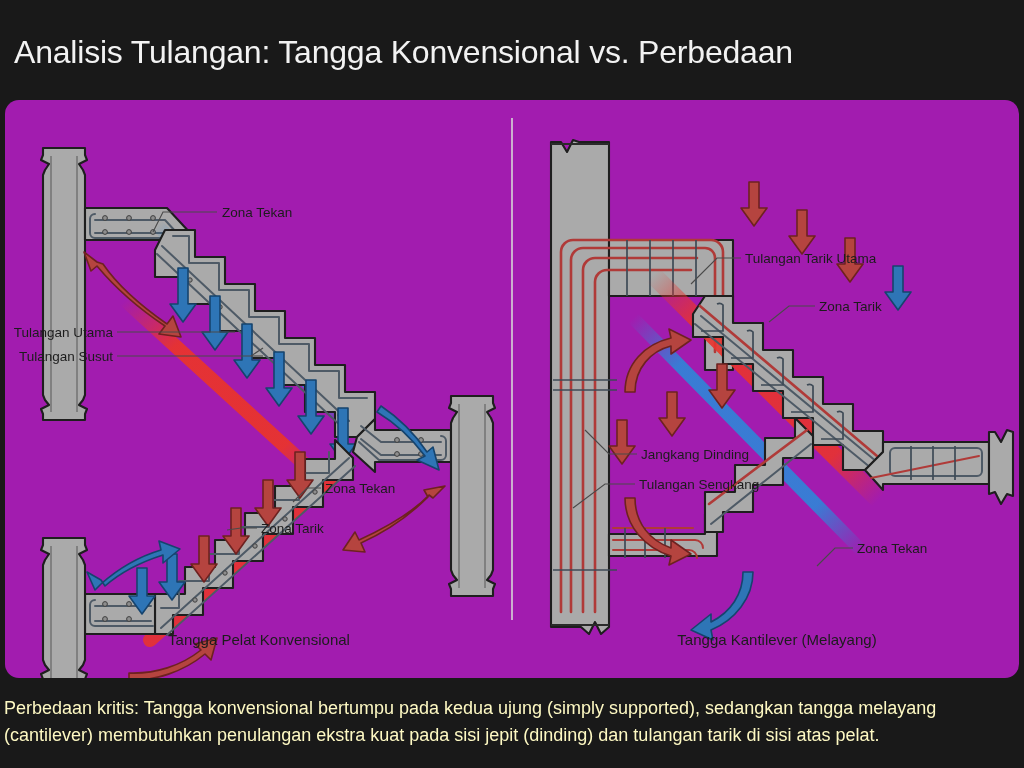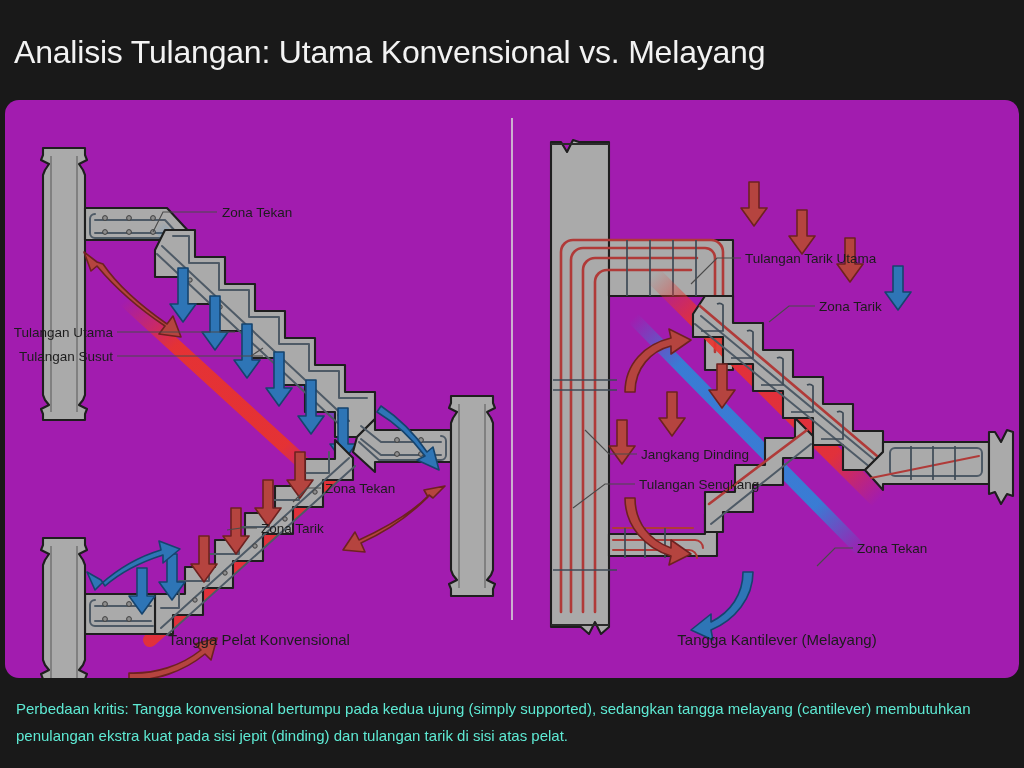--- a/index.html
+++ b/index.html
@@ -17,44 +17,44 @@
   }
 
   #card {
     position:absolute; left:5px; top:100px;
     width:1014px; height:578px;
     background:#a21caf; border-radius:14px; overflow:hidden;
   }
   #card svg { display:block; width:1014px; height:578px; }
 
   #caption {
-    position:absolute; left:16px; top:695px;
+    position:absolute; left:4px; top:695px;
     width:990px;
-    font-size:15px; line-height:27px; color:#5eead4;
+    font-size:18px; line-height:27px; color:#fef9c3;
   }
 
   .lbl { font-family:"Liberation Sans", sans-serif; font-size:13.5px; fill:#1c1c1c; }
   .cap { font-family:"Liberation Sans", sans-serif; font-size:15px; fill:#1c1c1c; }
   .lead { stroke:#4a4a4a; stroke-width:1.1; fill:none; }
   .conc { fill:#aaaaaa; stroke:#1e1e1e; stroke-width:2.1; stroke-linejoin:round; }
   .rebar { fill:none; stroke:#4e5a66; stroke-width:2.0; stroke-linejoin:round; stroke-linecap:round; }
   .rebarR { fill:none; stroke:#b03a38; stroke-width:2.6; stroke-linejoin:round; stroke-linecap:round; }
   .rebarRt { fill:none; stroke:#b03a38; stroke-width:2.0; stroke-linejoin:round; stroke-linecap:round; }
   .stirr { fill:none; stroke:#3e4a56; stroke-width:1.7; }
   .dot { fill:#8e8e8e; stroke:#3f3f3f; stroke-width:1; }
   .divider { stroke:#d6d6d6; stroke-width:1.6; }
   .arrB { fill:#2e75b6; stroke:#16446e; stroke-width:1.6; stroke-linejoin:round; }
   .arrR { fill:#b5443f; stroke:#6e2220; stroke-width:1.6; stroke-linejoin:round; }
 </style>
 </head>
 <body>
 
 <div id="root">
 
-  <div id="title">Analisis Tulangan: Utama Konvensional vs. Melayang</div>
+  <div id="title">Analisis Tulangan: Tangga Konvensional vs. Perbedaan</div>
 
   <div id="card">
     <svg viewBox="0 0 1014 578" xmlns="http://www.w3.org/2000/svg">
       <defs>
         <linearGradient id="gBlueA" x1="0" y1="0" x2="1" y2="1">
           <stop offset="0" stop-color="#2e86d8" stop-opacity="0"></stop>
           <stop offset="0.22" stop-color="#2e86d8" stop-opacity="0.95"></stop>
           <stop offset="0.78" stop-color="#2e86d8" stop-opacity="0.95"></stop>
           <stop offset="1" stop-color="#2e86d8" stop-opacity="0"></stop>
         </linearGradient>

